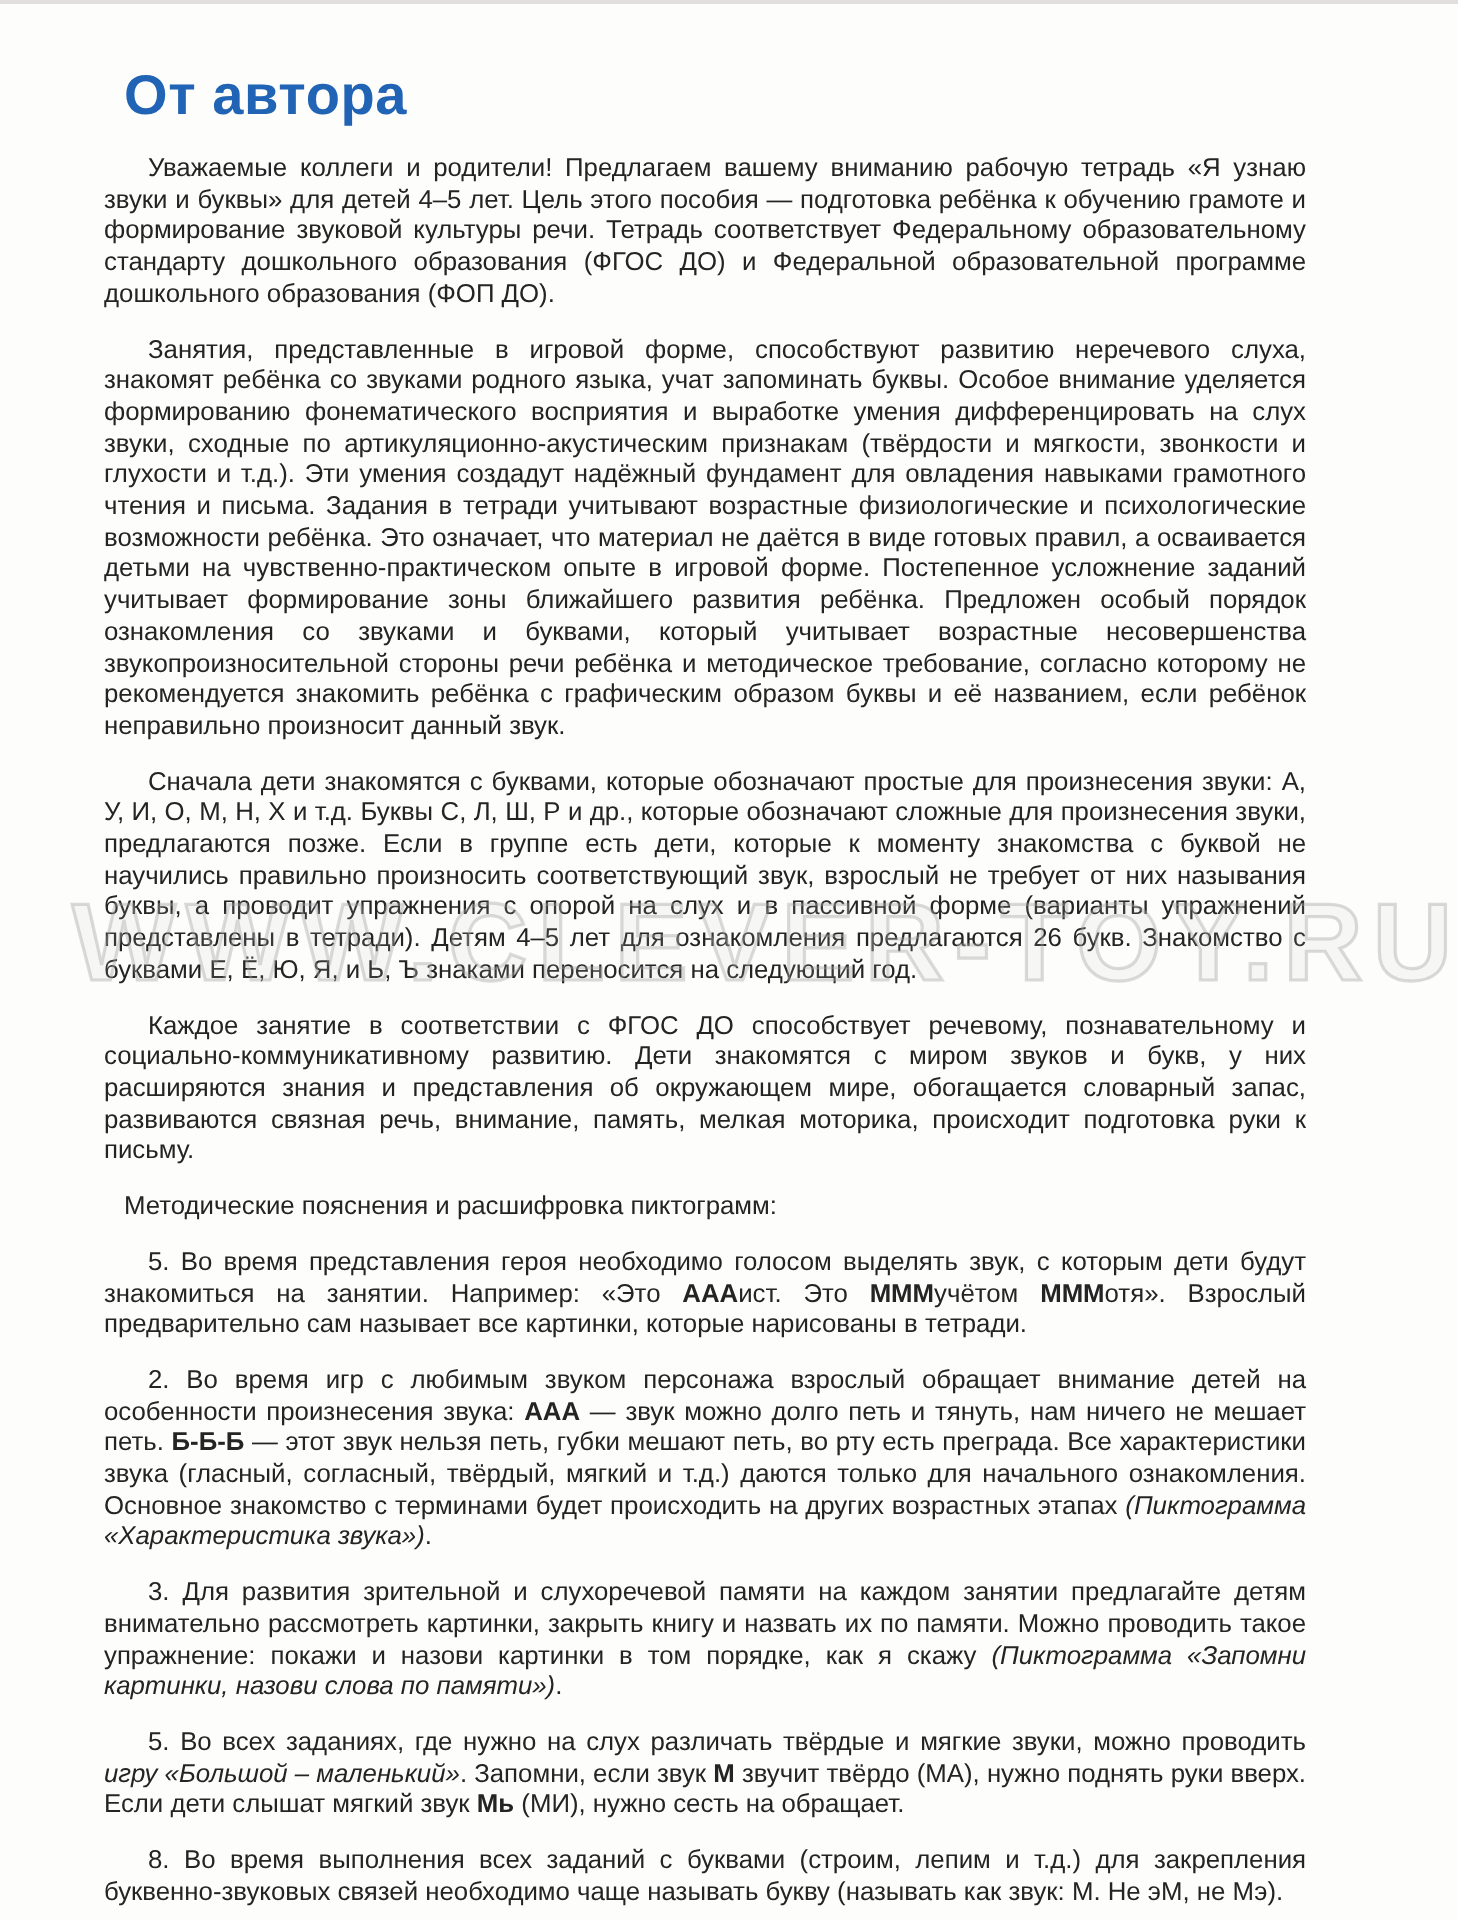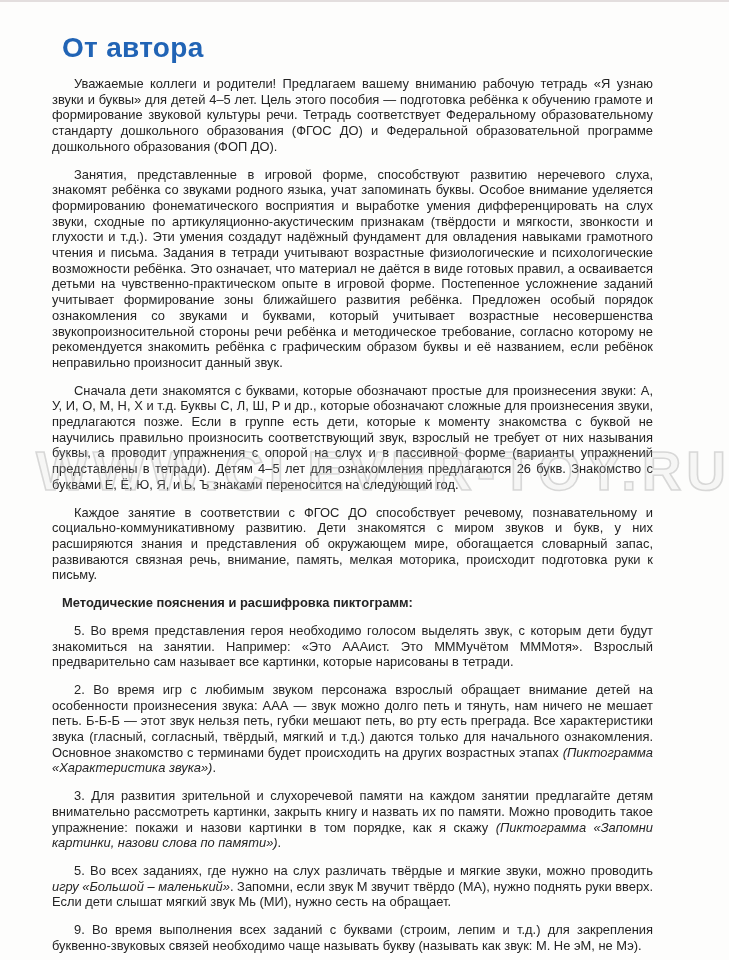--- a/index.html
+++ b/index.html
@@ -3,23 +3,23 @@
 <meta charset="utf-8">
 <style>
   html,body{margin:0;padding:0;}
   body{width:729px;height:960px;overflow:hidden;background:#fdfdfc;
        font-family:"Liberation Sans",sans-serif;color:#242424;position:relative;}
   .scan-edge{position:absolute;top:0;left:0;width:729px;height:2px;background:rgba(150,130,130,.25);}
   .page{position:relative;width:729px;height:960px;}
   .content{padding:26px 64px 0 40px;}
   .page-title{color:#2164b5;font-size:28px;font-weight:bold;margin:6px 0 10px 22px;letter-spacing:.3px;}
   p.body{font-size:12.9px;line-height:15.7px;text-align:justify;margin:12px;text-indent:22px;}
-  p.body .b{font-weight:normal;}
+  p.body .b{font-weight:bold;}
   p.body .i{font-style:italic;}
-  p.methods-heading{font-weight:bold;text-indent:22px;font-size:12.9px;line-height:15.7px;margin:0;text-align:left;}
+  p.methods-heading{font-weight:normal;text-indent:22px;font-size:12.9px;line-height:15.7px;margin:0;text-align:left;}
   .legend-title{color:#2164b5;font-size:17px;font-weight:500;text-align:center;margin:12px 0 12px;}
   .legend{display:grid;grid-template-columns:218px 248px 1fr;row-gap:9px;padding:0 10px 0 40px;}
   .legend-item{display:flex;align-items:center;gap:12px;font-size:13.3px;line-height:15.5px;color:#2b2b2b;}
   .legend-item svg{flex:0 0 auto;display:block;}
   .watermark{position:absolute;top:439px;left:36px;width:660px;white-space:nowrap;
              font-weight:bold;font-size:55px;letter-spacing:5px;
              color:rgba(200,200,200,0.12);-webkit-text-stroke:1.6px rgba(165,165,165,.4);
              pointer-events:none;}
 </style>
 </head>
@@ -37,21 +37,21 @@
     <p class="body"><span>Занятия, представленные в игровой форме, способствуют развитию неречевого слуха, знакомят ребёнка со звуками родного языка, учат запоминать буквы. Особое внимание уделяется формированию фонематического восприятия и выработке умения дифференцировать на слух звуки, сходные по артикуляционно-акустическим признакам (твёрдости и мягкости, звонкости и глухости и т.д.). Эти умения создадут надёжный фундамент для овладения навыками грамотного чтения и письма. Задания в тетради учитывают возрастные физиологические и психологические возможности ребёнка. Это означает, что материал не даётся в виде готовых правил, а осваивается детьми на чувственно-практическом опыте в игровой форме. Постепенное усложнение заданий учитывает формирование зоны ближайшего развития ребёнка. Предложен особый порядок ознакомления со звуками и буквами, который учитывает возрастные несовершенства звукопроизносительной стороны речи ребёнка и методическое требование, согласно которому не рекомендуется знакомить ребёнка с графическим образом буквы и её названием, если ребёнок неправильно произносит данный звук.</span></p>
     <p class="body"><span>Сначала дети знакомятся с буквами, которые обозначают простые для произнесения звуки: А, У, И, О, М, Н, Х и т.д. Буквы С, Л, Ш, Р и др., которые обозначают сложные для произнесения звуки, предлагаются позже. Если в группе есть дети, которые к моменту знакомства с буквой не научились правильно произносить соответствующий звук, взрослый не требует от них называния буквы, а проводит упражнения с опорой на слух и в пассивной форме (варианты упражнений представлены в тетради). Детям 4–5 лет для ознакомления предлагаются 26 букв. Знакомство с буквами Е, Ё, Ю, Я, и Ь, Ъ знаками переносится на следующий год.</span></p>
     <p class="body"><span>Каждое занятие в соответствии с ФГОС ДО способствует речевому, познавательному и социально-коммуникативному развитию. Дети знакомятся с миром звуков и букв, у них расширяются знания и представления об окружающем мире, обогащается словарный запас, развиваются связная речь, внимание, память, мелкая моторика, происходит подготовка руки к письму.</span></p>
 
     <p class="methods-heading">Методические пояснения и расшифровка пиктограмм:</p>
 
     <p class="body"><span>5. Во время представления героя необходимо голосом выделять звук, с которым дети будут знакомиться на занятии. Например: «Это </span><span class="b">ААА</span><span>ист. Это </span><span class="b">МММ</span><span>учётом </span><span class="b">МММ</span><span>отя». Взрослый предварительно сам называет все картинки, которые нарисованы в тетради.</span></p>
     <p class="body"><span>2. Во время игр с любимым звуком персонажа взрослый обращает внимание детей на особенности произнесения звука: </span><span class="b">ААА</span><span> — звук можно долго петь и тянуть, нам ничего не мешает петь. </span><span class="b">Б-Б-Б</span><span> — этот звук нельзя петь, губки мешают петь, во рту есть преграда. Все характеристики звука (гласный, согласный, твёрдый, мягкий и т.д.) даются только для начального ознакомления. Основное знакомство с терминами будет происходить на других возрастных этапах </span><span class="i">(Пиктограмма «Характеристика звука»)</span><span>.</span></p>
     <p class="body"><span>3. Для развития зрительной и слухоречевой памяти на каждом занятии предлагайте детям внимательно рассмотреть картинки, закрыть книгу и назвать их по памяти. Можно проводить такое упражнение: покажи и назови картинки в том порядке, как я скажу </span><span class="i">(Пиктограмма «Запомни картинки, назови слова по памяти»)</span><span>.</span></p>
     <p class="body"><span>5. Во всех заданиях, где нужно на слух различать твёрдые и мягкие звуки, можно проводить </span><span class="i">игру «Большой – маленький»</span><span>. Запомни, если звук </span><span class="b">М</span><span> звучит твёрдо (МА), нужно поднять руки вверх. Если дети слышат мягкий звук </span><span class="b">Мь</span><span> (МИ), нужно сесть на обращает.</span></p>
-    <p class="body"><span>9. Во время выполнения всех заданий с буквами (строим, лепим и т.д.) для закрепления буквенно-звуковых связей необходимо чаще называть букву (называть как звук: М. Не эМ, не Мэ).</span></p>
+    <p class="body"><span>8. Во время выполнения всех заданий с буквами (строим, лепим и т.д.) для закрепления буквенно-звуковых связей необходимо чаще называть букву (называть как звук: М. Не эМ, не Мэ).</span></p>
   </div>
 
   <h2 class="legend-title">Условные обозначения</h2>
 
   <div class="legend">
 
     <div class="legend-item">
       <svg width="31" height="31" viewBox="0 0 30 30">
         <circle cx="15" cy="15" r="15" fill="#a23a60"></circle>
         <path d="M15 6.4a1.5 1.5 0 0 1 1.5 1.5c2.6.8 3.5 2.8 3.5 5.1v2.5l1.7 2.3H8.3l1.7-2.3V13c0-2.3.9-4.3 3.5-5.1A1.5 1.5 0 0 1 15 6.4z" fill="none" stroke="#fff" stroke-width="1.4" stroke-linejoin="round"></path>

